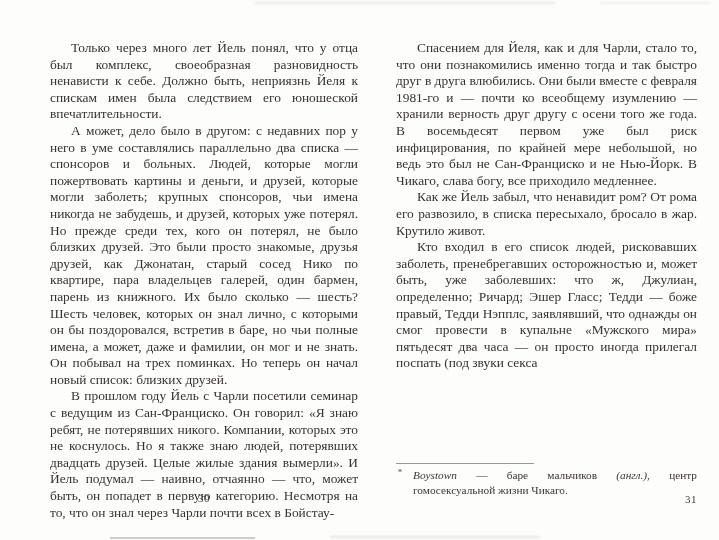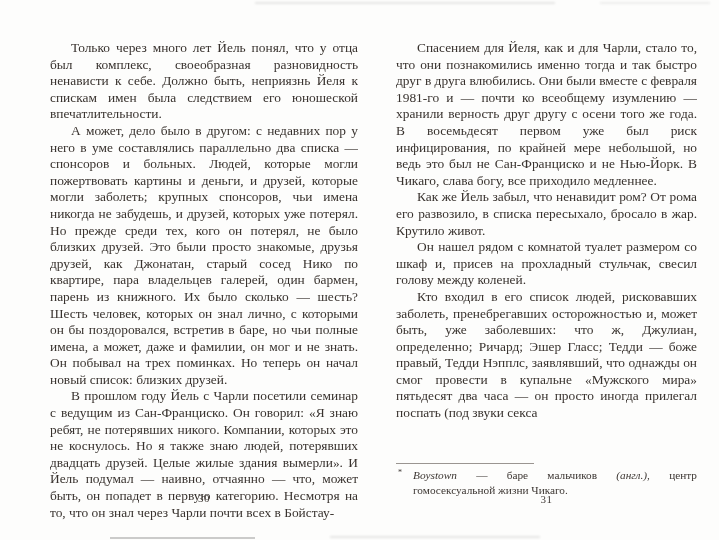--- a/index.html
+++ b/index.html
@@ -64,21 +64,21 @@
   }
   .italic { font-style: italic; }
   .pagenum {
     position: absolute;
     font-size: 11px;
     letter-spacing: 0.5px;
     text-align: center;
     color: #433d39;
   }
   .pagenum--left  { left: 50px;  width: 308px; top: 492px; }
-  .pagenum--right { left: 396px; width: 301px; top: 493px; }
+  .pagenum--right { left: 396px; width: 301px; top: 493px; text-align: right; }
   .scan-artifact {
     position: absolute;
     pointer-events: none;
   }
   .scan-artifact--top {
     left: 255px; top: 2px; width: 300px; height: 2px;
     background: rgba(150,150,150,0.22);
     filter: blur(1px);
   }
   .scan-artifact--top2 {
@@ -108,21 +108,20 @@
 <div class="page-col page-col--left">
   <p>Только через много лет Йель понял, что у отца был комплекс, своеобразная разновидность ненависти к себе. Должно быть, неприязнь Йеля к спискам имен была следствием его юношеской впечатлительности.</p>
   <p>А может, дело было в другом: с недавних пор у него в уме составлялись параллельно два списка — спонсоров и больных. Людей, которые могли пожертвовать картины и деньги, и друзей, которые могли заболеть; крупных спонсоров, чьи имена никогда не забудешь, и друзей, которых уже потерял. Но прежде среди тех, кого он потерял, не было близких друзей. Это были просто знакомые, друзья друзей, как Джонатан, старый сосед Нико по квартире, пара владельцев галерей, один бармен, парень из книжного. Их было сколько — шесть? Шесть человек, которых он знал лично, с которыми он бы поздоровался, встретив в баре, но чьи полные имена, а может, даже и фамилии, он мог и не знать. Он побывал на трех поминках. Но теперь он начал новый список: близких друзей.</p>
   <p>В прошлом году Йель с Чарли посетили семинар с ведущим из Сан-Франциско. Он говорил: «Я знаю ребят, не потерявших никого. Компании, которых это не коснулось. Но я также знаю людей, потерявших двадцать друзей. Целые жилые здания вымерли». И Йель подумал — наивно, отчаянно — что, может быть, он попадет в первую категорию. Несмотря на то, что он знал через Чарли почти всех в Бойстау-</p>
 </div>
 <div class="pagenum pagenum--left">30</div>
 
 <div class="page-col page-col--right">
   <p>Спасением для Йеля, как и для Чарли, стало то, что они познакомились именно тогда и так быстро друг в друга влюбились. Они были вместе с февраля 1981-го и — почти ко всеобщему изумлению — хранили верность друг другу с осени того же года. В восемьдесят первом уже был риск инфицирования, по крайней мере небольшой, но ведь это был не Сан-Франциско и не Нью-Йорк. В Чикаго, слава богу, все приходило медленнее.</p>
   <p>Как же Йель забыл, что ненавидит ром? От рома его развозило, в списка пересыхало, бросало в жар. Крутило живот.</p>
-  <p>Он нашел рядом с комнатой туалет размером со шкаф и, присев на прохладный стульчак, свесил голову между коленей.</p>
   <p>Кто входил в его список людей, рисковавших заболеть, пренебрегавших осторожностью и, может быть, уже заболевших: что ж, Джулиан, определенно; Ричард; Эшер Гласс; Тедди — боже правый, Тедди Нэпплс, заявлявший, что однажды он смог провести в купальне «Мужского мира» пятьдесят два часа — он просто иногда прилегал поспать (под звуки секса</p>
 </div>
 
 <div class="footnote">
   <div class="fn-rule"></div>
   <div class="fn-body">
     <span class="fn-marker">*</span><span class="italic">Boystown</span><span> — баре мальчиков </span><span class="italic">(англ.)</span><span>, центр гомосексуальной жизни Чикаго.</span>
   </div>
 </div>
 <div class="pagenum pagenum--right">31</div>

